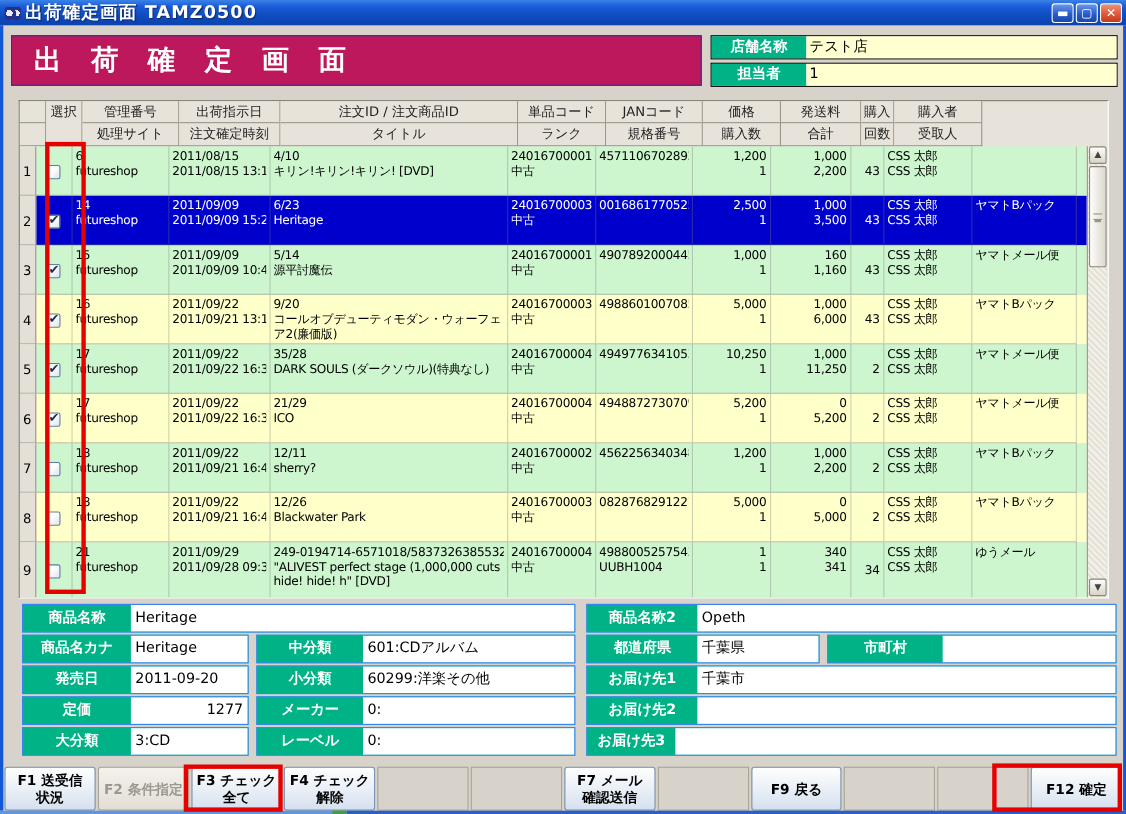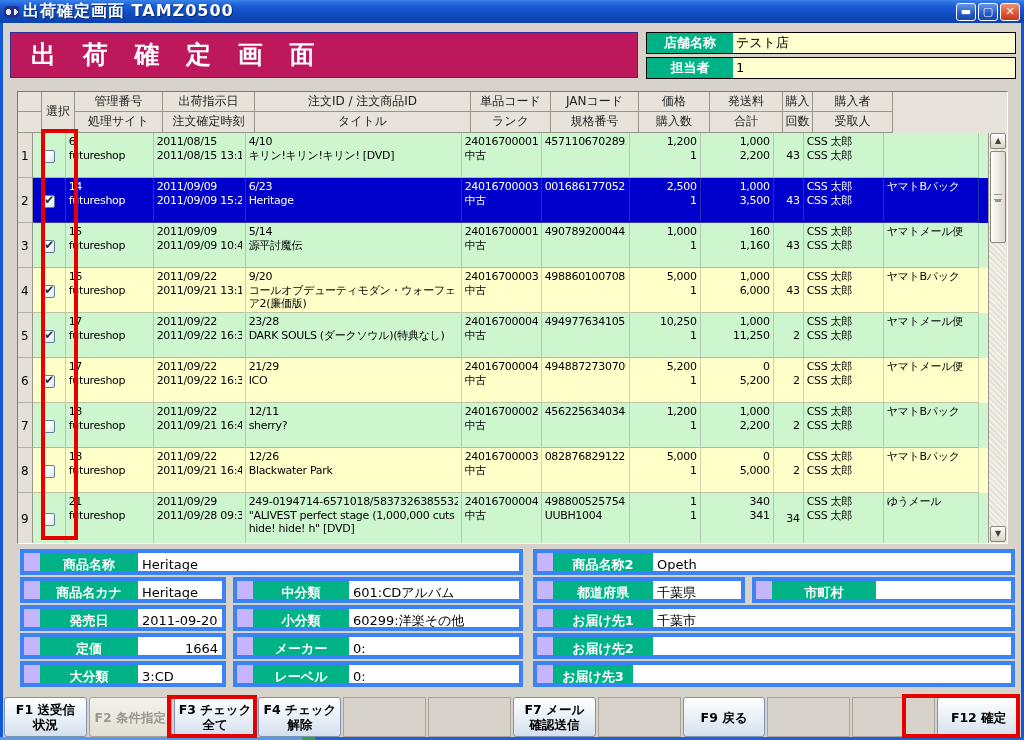--- a/index.html
+++ b/index.html
@@ -48,21 +48,21 @@
     background:#e7e3da;
     border-top:1px solid #7d7a70; border-left:1px solid #7d7a70;
     border-right:1px solid #fff; border-bottom:1px solid #fff;
   }
   .thead { position:absolute; left:0; top:0; height:41px; display:flex; }
   .hc { border-right:1px solid #9a968c; border-bottom:1px solid #9a968c;
         display:flex; flex-direction:column; font-size:12px; color:#222;
         background:#e7e3da; text-align:center; }
   .hc div { height:20px; line-height:19px; overflow:hidden; white-space:nowrap; }
   .hc div:first-child { border-bottom:1px solid #9a968c; }
-  .hc.single { justify-content:center; }
+  .hc.single { justify-content:flex-start; }
   .hc.single div { border-bottom:none; }
   .c-num{width:24px}.c-sel{width:33px}.c-mgmt{width:88px}.c-date{width:92px}
   .c-order{width:216px}.c-item{width:80px}.c-jan{width:88px}.c-price{width:71px}
   .c-fee{width:73px}.c-times{width:30px}.c-buyer{width:80px}.c-track{width:95px}
   #tbody { position:absolute; left:0; top:41px; width:970px; height:410px; overflow:hidden; }
   .trow { display:flex; height:45px; color:#000; }
   .trow:last-child { height:51px; }
   .trow.green { background:#cdf6ce; }
   .trow.yellow{ background:#ffffc9; }
   .trow.selected { background:#0000cc; color:#fff; }
@@ -87,21 +87,21 @@
      background:linear-gradient(180deg,#fdfdfb,#d8d4c8); border:1px solid #8a867c;
      border-radius:2px; font-size:8px; text-align:center; line-height:14px; color:#44423a; }
   .sb-up{top:0;} .sb-dn{bottom:1px;}
   .sthumb { position:absolute; left:1px; top:18px; width:16px; height:92px;
      background:linear-gradient(90deg,#fdfdfb,#dcd8cc); border:1px solid #8a867c; border-radius:2px; }
   .sthumb::after { content:""; position:absolute; left:3px; right:3px; top:42px;
      border-top:1px solid #9a968c; border-bottom:1px solid #9a968c; height:4px;
      box-shadow:0 3px 0 -1px #9a968c, 0 1.5px 0 -0.5px #fff; }
   
   .frow { position:absolute; height:26px; display:flex; }
-  .fbox { display:flex; border:4px solid #3b82f6; height:26px; background:#c4b5fd;padding-left:16px; }
+  .fbox { display:flex; border:1px solid #3b82f6; height:26px; background:#14b8a6; }
   .fbox .glabel { font-size:13px; line-height:24px; }
   .fval { background:#fff; font-size:13px; line-height:24px; padding:0 4px; color:#000;
           overflow:hidden; white-space:nowrap; flex:1; }
   .fval.r { text-align:right; }
   .fgap { width:7px; }
   
   #fbar { position:absolute; left:4px; top:697px; width:1016px; height:40px; display:flex; gap:2px; }
   #fbar > div { flex:1; }
   .fslot { border:1px solid #a8a49a; }
   .fbtn { border:1px solid #7b93b5; border-radius:3px;
@@ -377,21 +377,21 @@
           </div>
     <div class="c c-mgmt">
             <span>17</span>
             <span>futureshop</span>
           </div>
     <div class="c c-date">
             <span>2011/09/22</span>
             <span>2011/09/22 16:32</span>
           </div>
     <div class="c c-order">
-            <span>23/28</span>
+            <span>35/28</span>
             <span class="wrap">DARK SOULS (ダークソウル)(特典なし)</span>
           </div>
     <div class="c c-item">
             <span>240167000040</span>
             <span>中古</span>
           </div>
     <div class="c c-jan">
             <span>4949776341053</span>
             <span></span>
           </div>
@@ -628,21 +628,21 @@
         </div>
         <div class="fgap"></div>
         <div class="fbox" style="width: 290px;">
           <div class="glabel" style="width: 96px; background: rgb(0, 179, 134);">小分類</div>
           <div class="fval">60299:洋楽その他</div>
         </div>
       </div>
       <div class="frow" style="left: 20px; top: 633px; width: 503px;">
         <div class="fbox" style="width: 206px;">
           <div class="glabel" style="width: 98px; background: rgb(0, 179, 134);">定価</div>
-          <div class="fval r">1664</div>
+          <div class="fval r">1277</div>
         </div>
         <div class="fgap"></div>
         <div class="fbox" style="width: 290px;">
           <div class="glabel" style="width: 96px; background: rgb(0, 179, 134);">メーカー</div>
           <div class="fval">0:</div>
         </div>
       </div>
       <div class="frow" style="left: 20px; top: 661px; width: 503px;">
         <div class="fbox" style="width: 206px;">
           <div class="glabel" style="width: 98px; background: rgb(0, 179, 134);">大分類</div>

